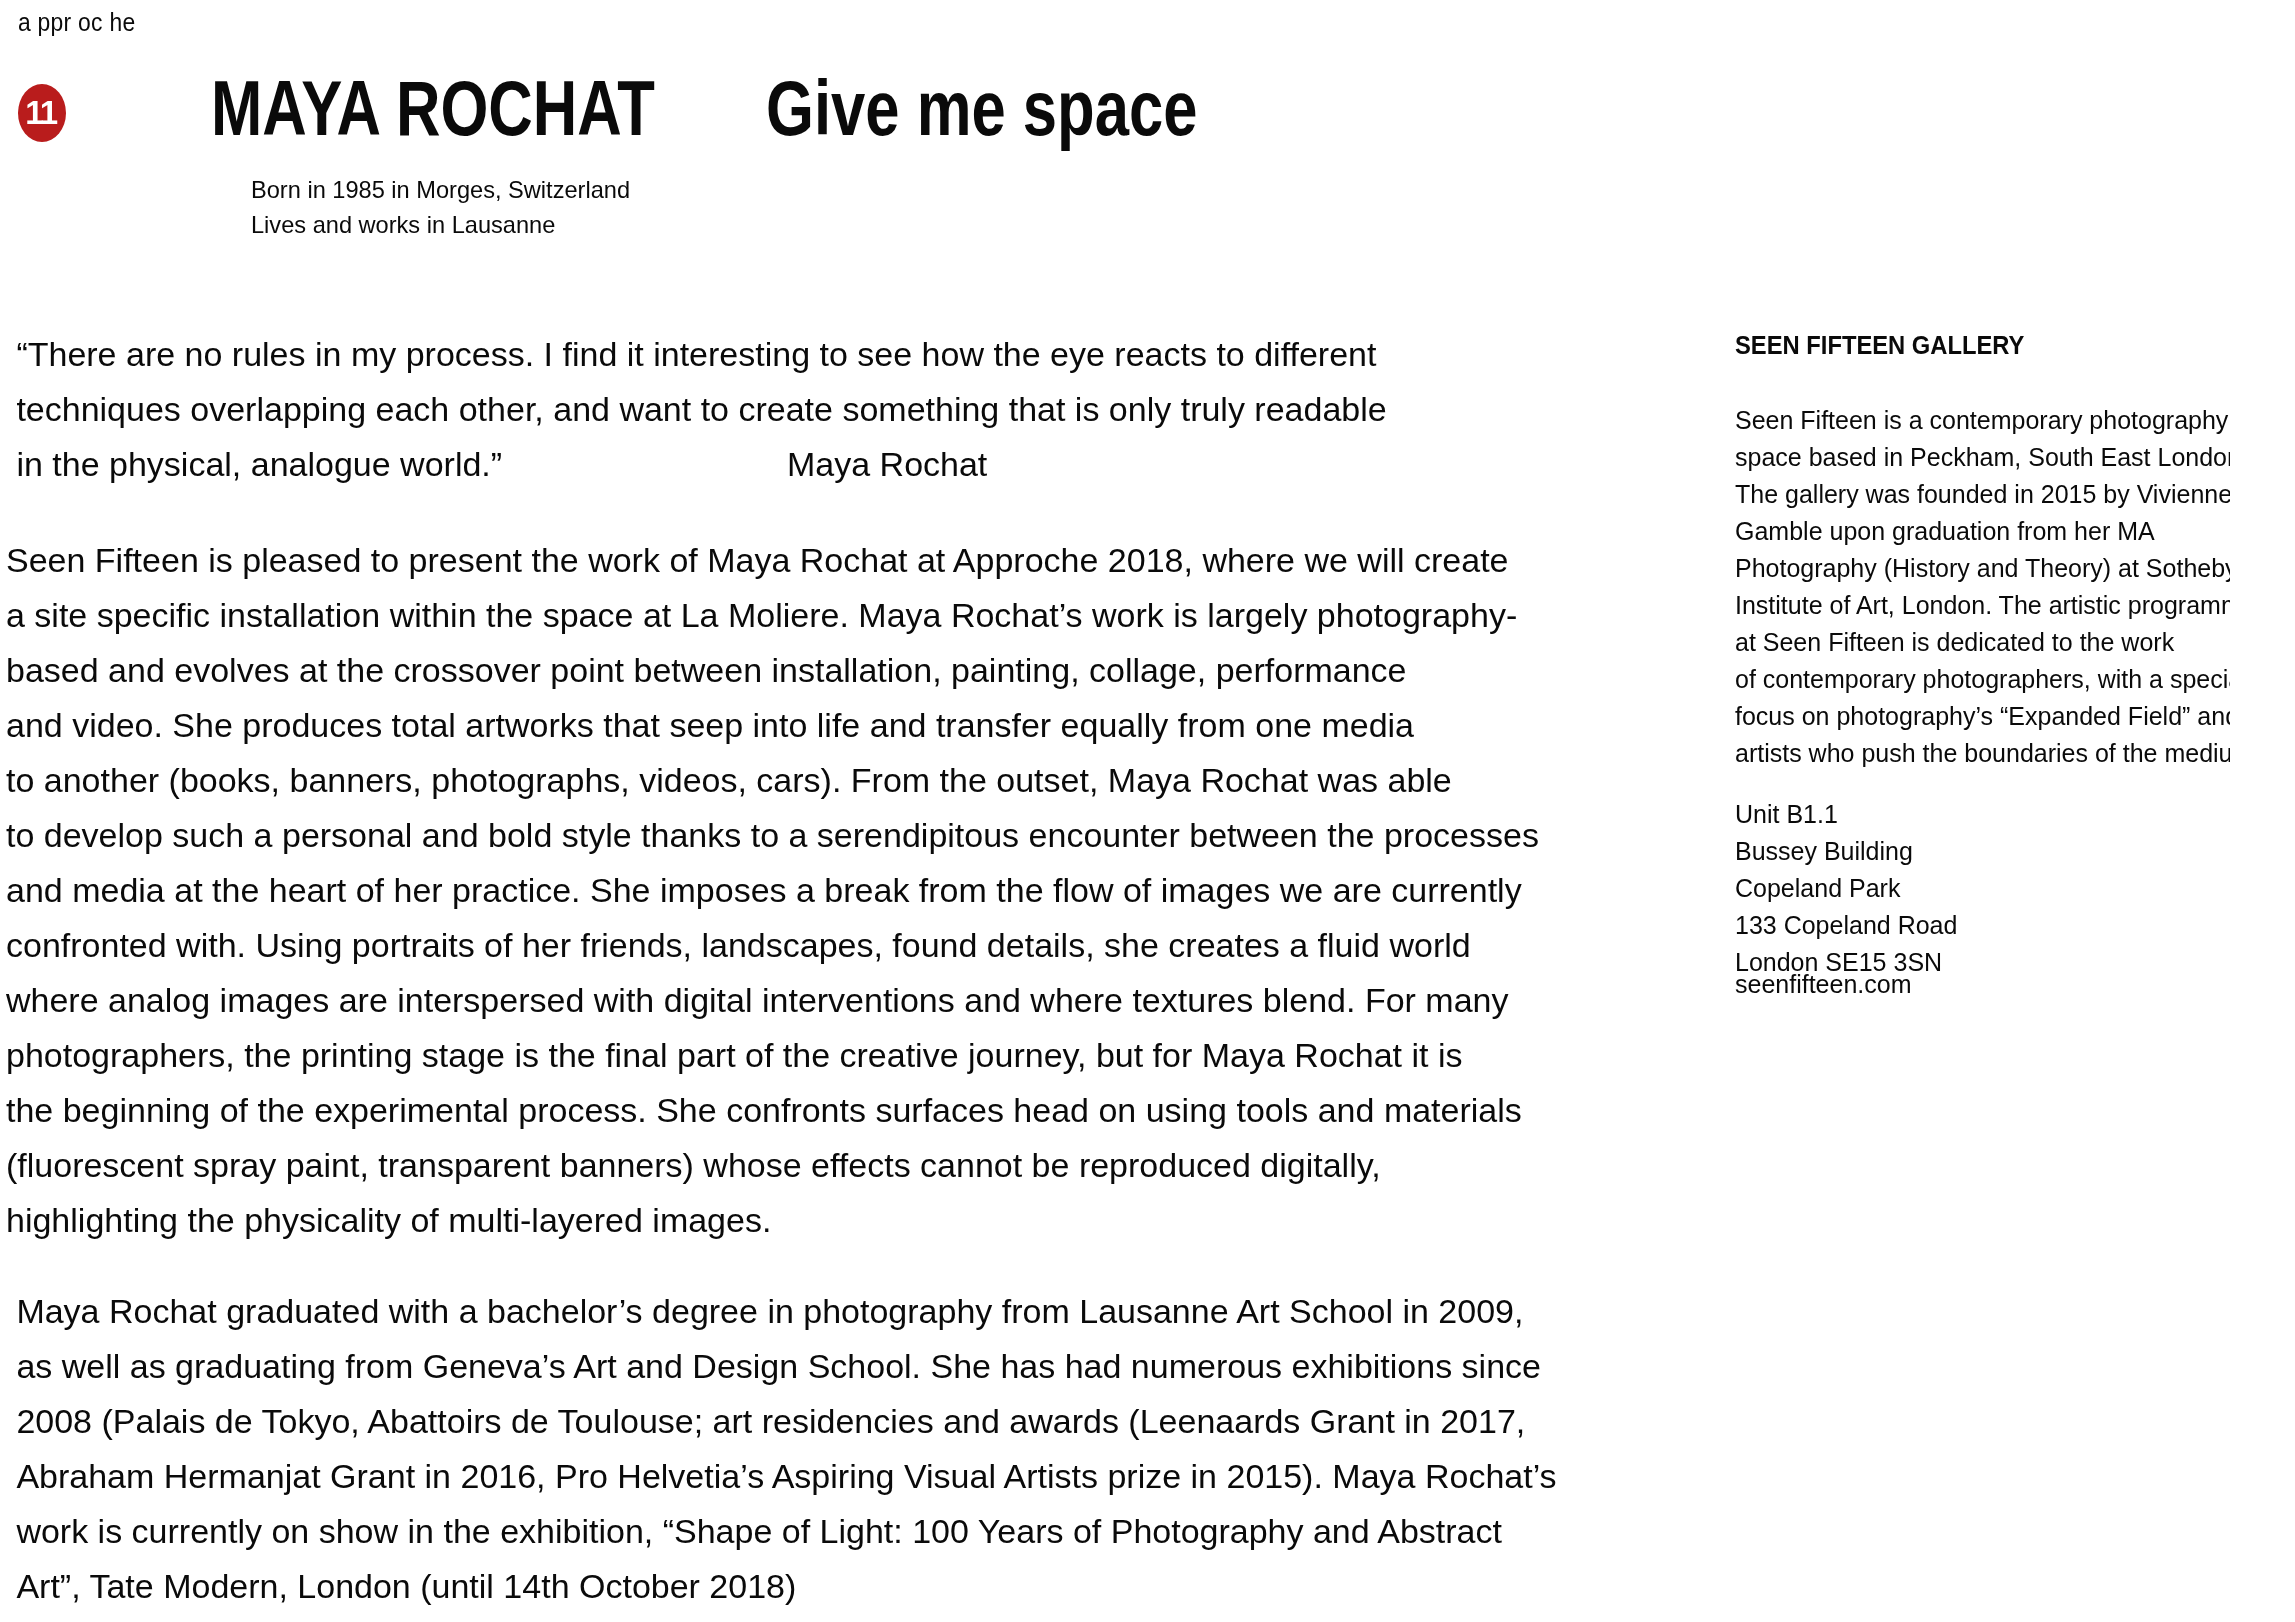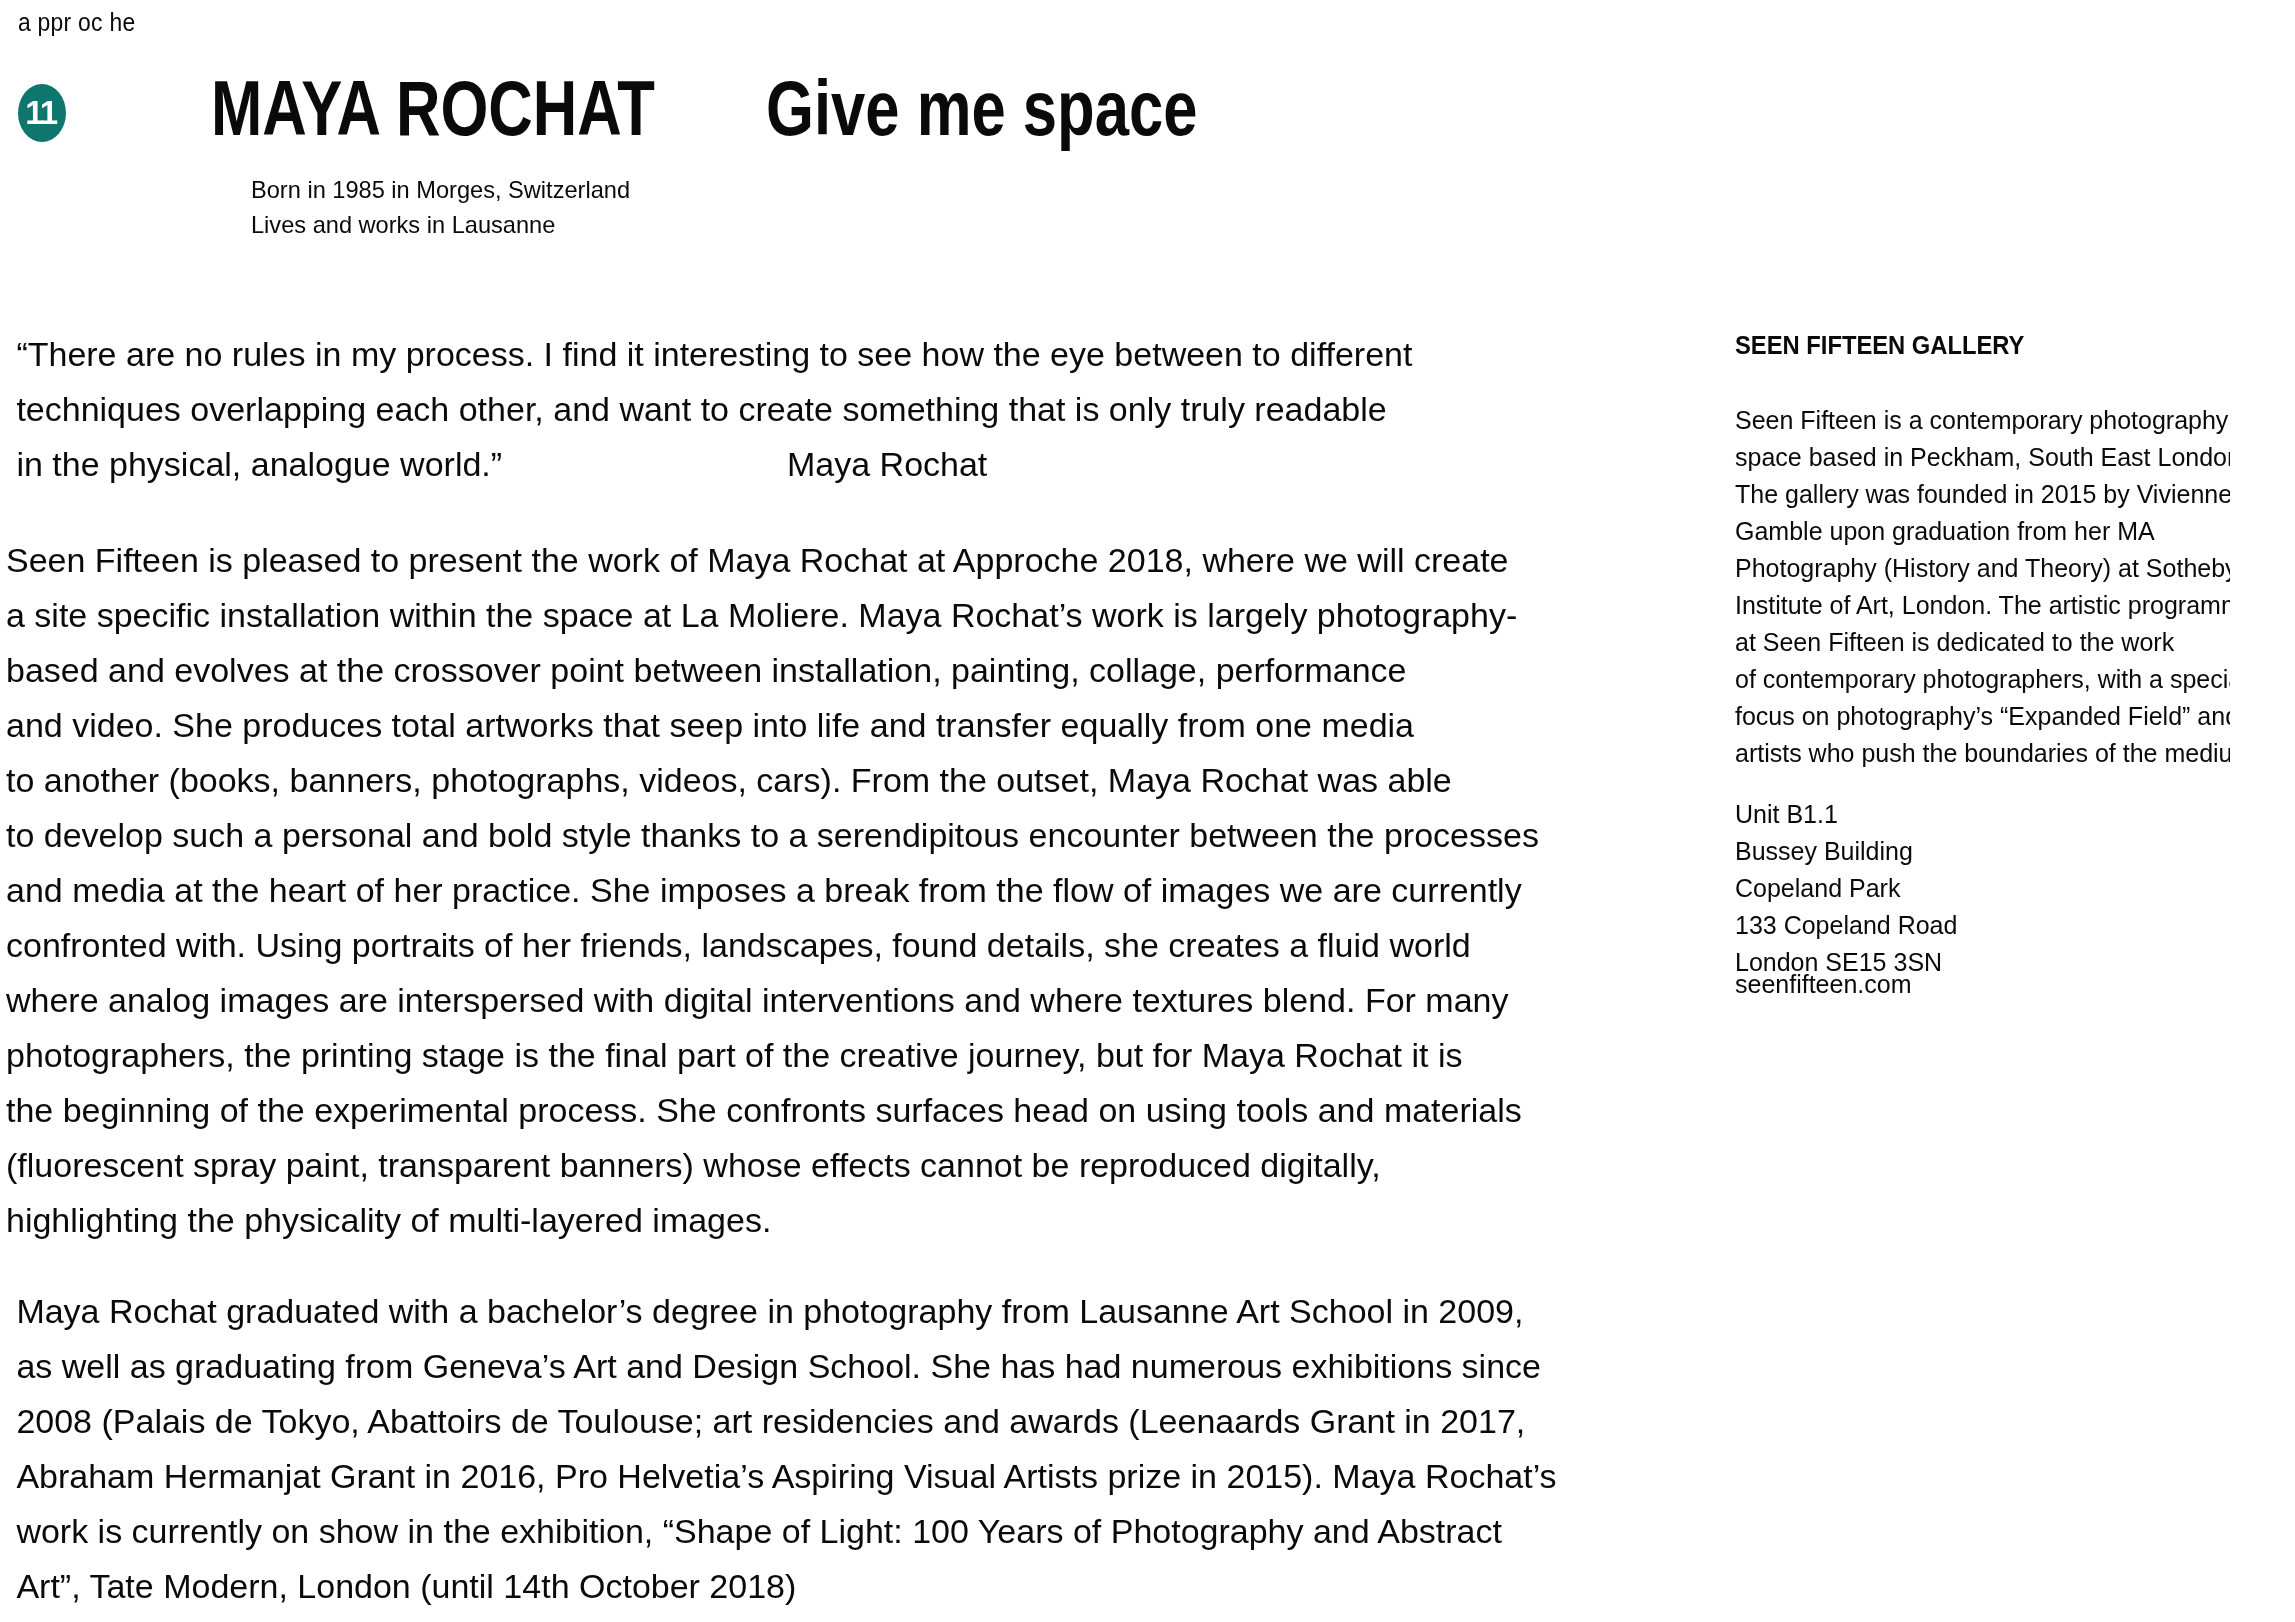--- a/index.html
+++ b/index.html
@@ -88,33 +88,33 @@
     white-space: nowrap;
   }
 </style>
 </head>
 <body>
 
 <div class="canvas">
 
   <div class="abs logo cx88">a ppr oc he</div>
 
-  <div class="abs badge" style="background:#0f766e;">
+  <div class="abs badge" style="background:#b91c1c;">
     <span class="badge-num" style="color:#ffffff;">11</span>
   </div>
 
   <div class="abs title-row cx80">
     <span>MAYA ROCHAT</span>
     <span>Give me space</span>
   </div>
 
   <div class="abs artist-info multiline">Born in 1985 in Morges, Switzerland
 Lives and works in Lausanne</div>
 
-  <div class="abs quote multiline">“There are no rules in my process. I find it interesting to see how the eye between to different
+  <div class="abs quote multiline">“There are no rules in my process. I find it interesting to see how the eye reacts to different
 techniques overlapping each other, and want to create something that is only truly readable
 in the physical, analogue world.”</div>
 
   <span class="abs quote-attr">Maya Rochat</span>
 
   <div class="abs para1 multiline">Seen Fifteen is pleased to present the work of Maya Rochat at Approche 2018, where we will create
 a site specific installation within the space at La Moliere. Maya Rochat’s work is largely photography-
 based and evolves at the crossover point between installation, painting, collage, performance
 and video. She produces total artworks that seep into life and transfer equally from one media
 to another (books, banners, photographs, videos, cars). From the outset, Maya Rochat was able

